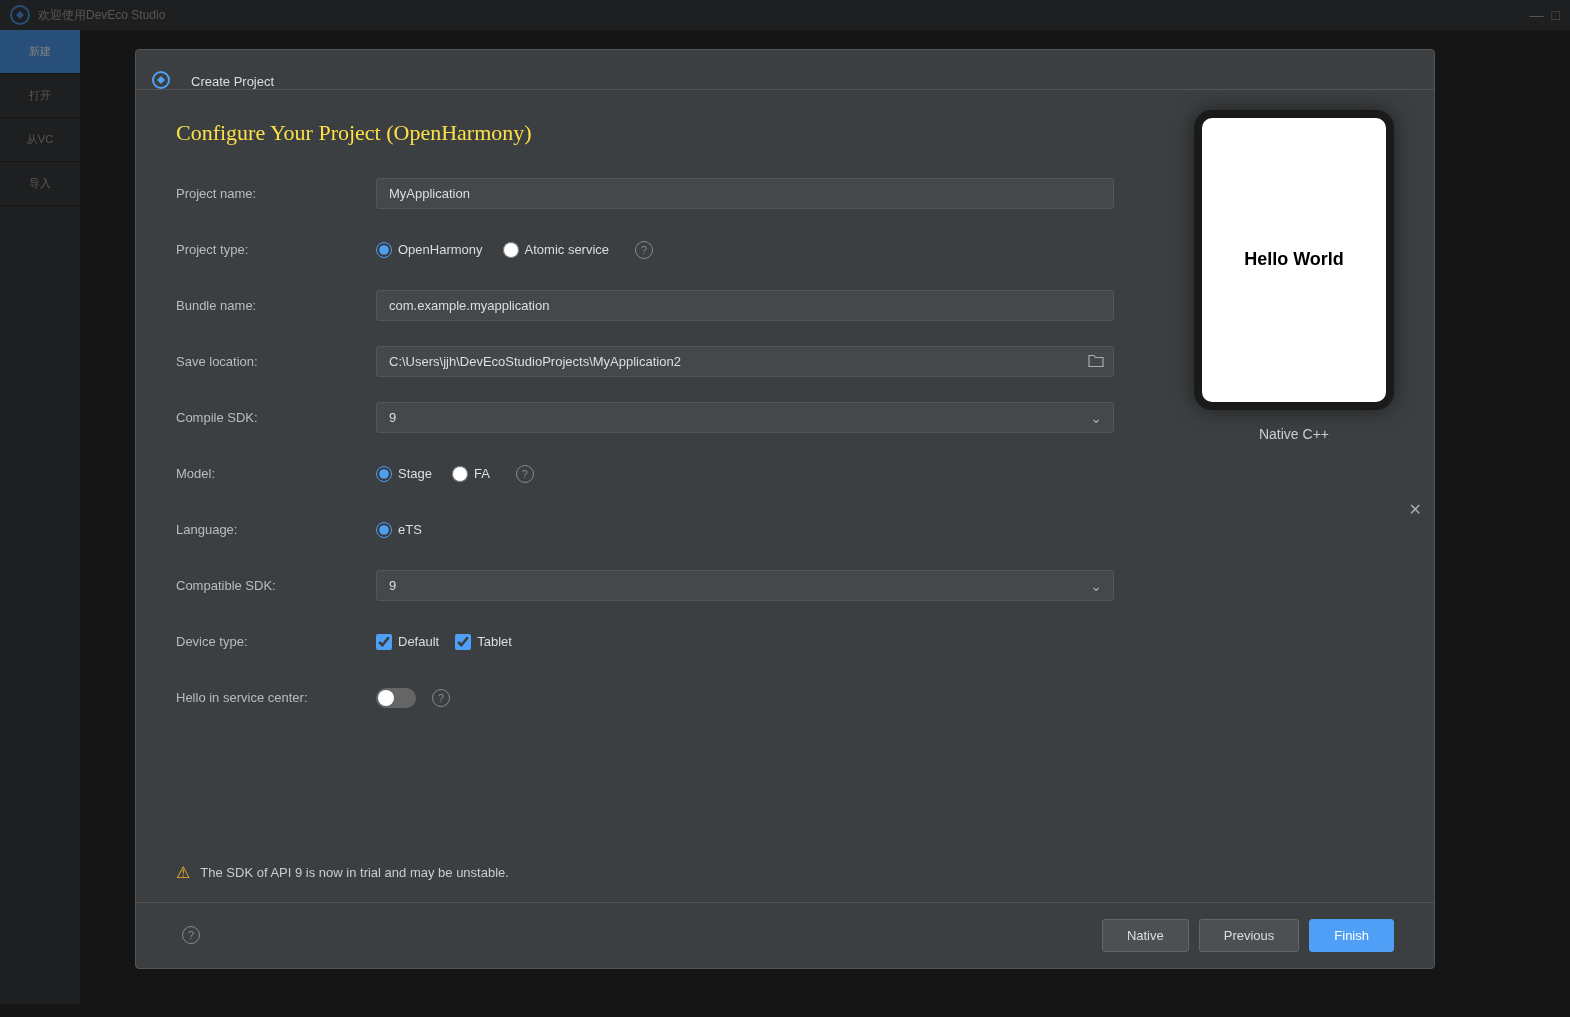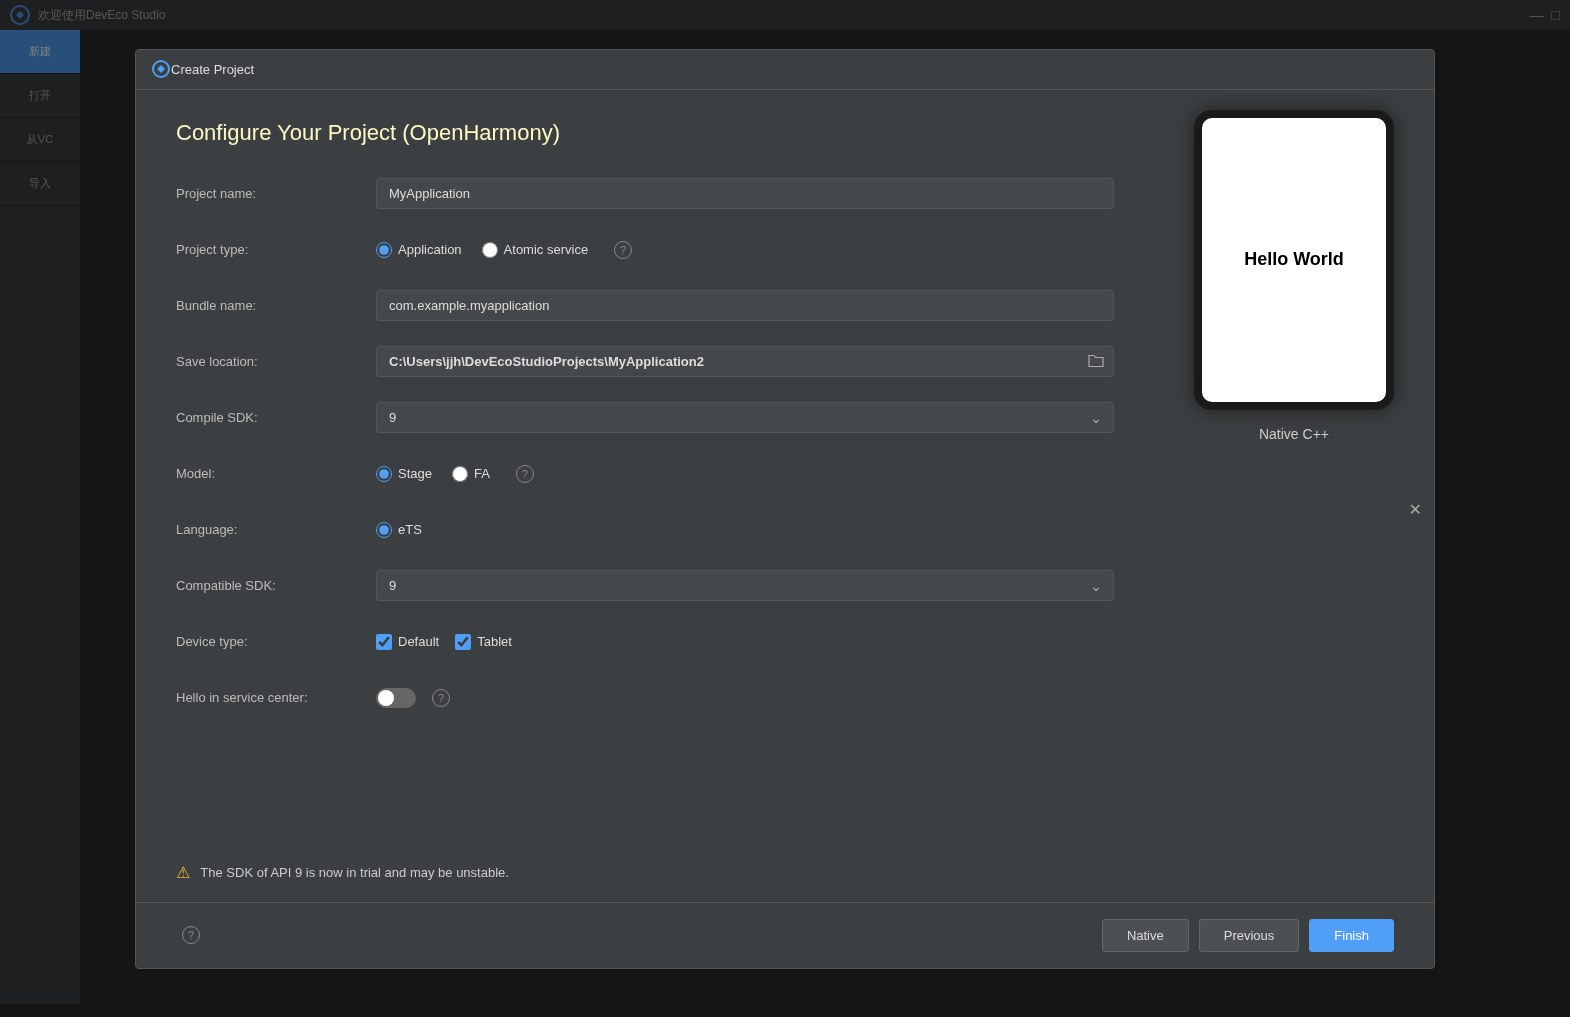--- a/index.html
+++ b/index.html
@@ -109,23 +109,23 @@
       position: relative;
       display: flex;
       flex-direction: column;
     }
 
     .modal-titlebar {
       height: 40px;
       background: #3c3f41;
       border-bottom: 1px solid #555;
       display: flex;
-      align-items: center;
+      align-items: flex-end;
       padding: 0 16px;
-      gap: 1px;
+      gap: 21px;
       border-radius: 4px 4px 0 0;
     }
 
     .modal-title-logo {
       width: 18px; height: 18px;
     }
 
     .modal-title-text {
       color: #ddd;
       font-size: 13px;
@@ -158,23 +158,24 @@
       width: 280px;
       padding: 20px;
       display: flex;
       flex-direction: column;
       align-items: center;
       gap: 16px;
     }
 
     .page-title {
       font-size: 22px;
-      color: #fef9c3;
+      color: #fde047;
       margin-bottom: 30px;
       font-weight: 500;
+      font-family: Liberation Serif, serif;
     }
 
     .form-row {
       display: flex;
       align-items: center;
       margin-bottom: 20px;
       min-height: 36px;
     }
 
     .form-label {
@@ -199,21 +200,20 @@
       outline: none;
     }
 
     .location-input-wrap {
       position: relative;
       width: 100%;
     }
 
     .location-input-wrap .text-input {
       padding-right: 28px;
-      font-weight: bold;
     }
 
     .folder-icon {
       position: absolute;
       right: 10px;
       top: 50%;
       transform: translateY(-50%);
       color: #aaa;
       cursor: pointer;
     }
@@ -482,21 +482,21 @@
             <input class="text-input" type="text" value="MyApplication" style="">
           </div>
         </div>
 
         <div class="form-row">
           <div class="form-label">Project type:</div>
           <div class="form-control">
             <div class="radio-group">
               <label class="radio-label">
                 <input class="radio-input" type="radio" name="project_type" checked="" style="">
-                <span>Application</span>
+                <span>OpenHarmony</span>
               </label>
               <label class="radio-label">
                 <input class="radio-input" type="radio" name="project_type" style="">
                 <span>Atomic service</span>
               </label>
               <span class="help-icon">?</span>
             </div>
           </div>
         </div>
 

